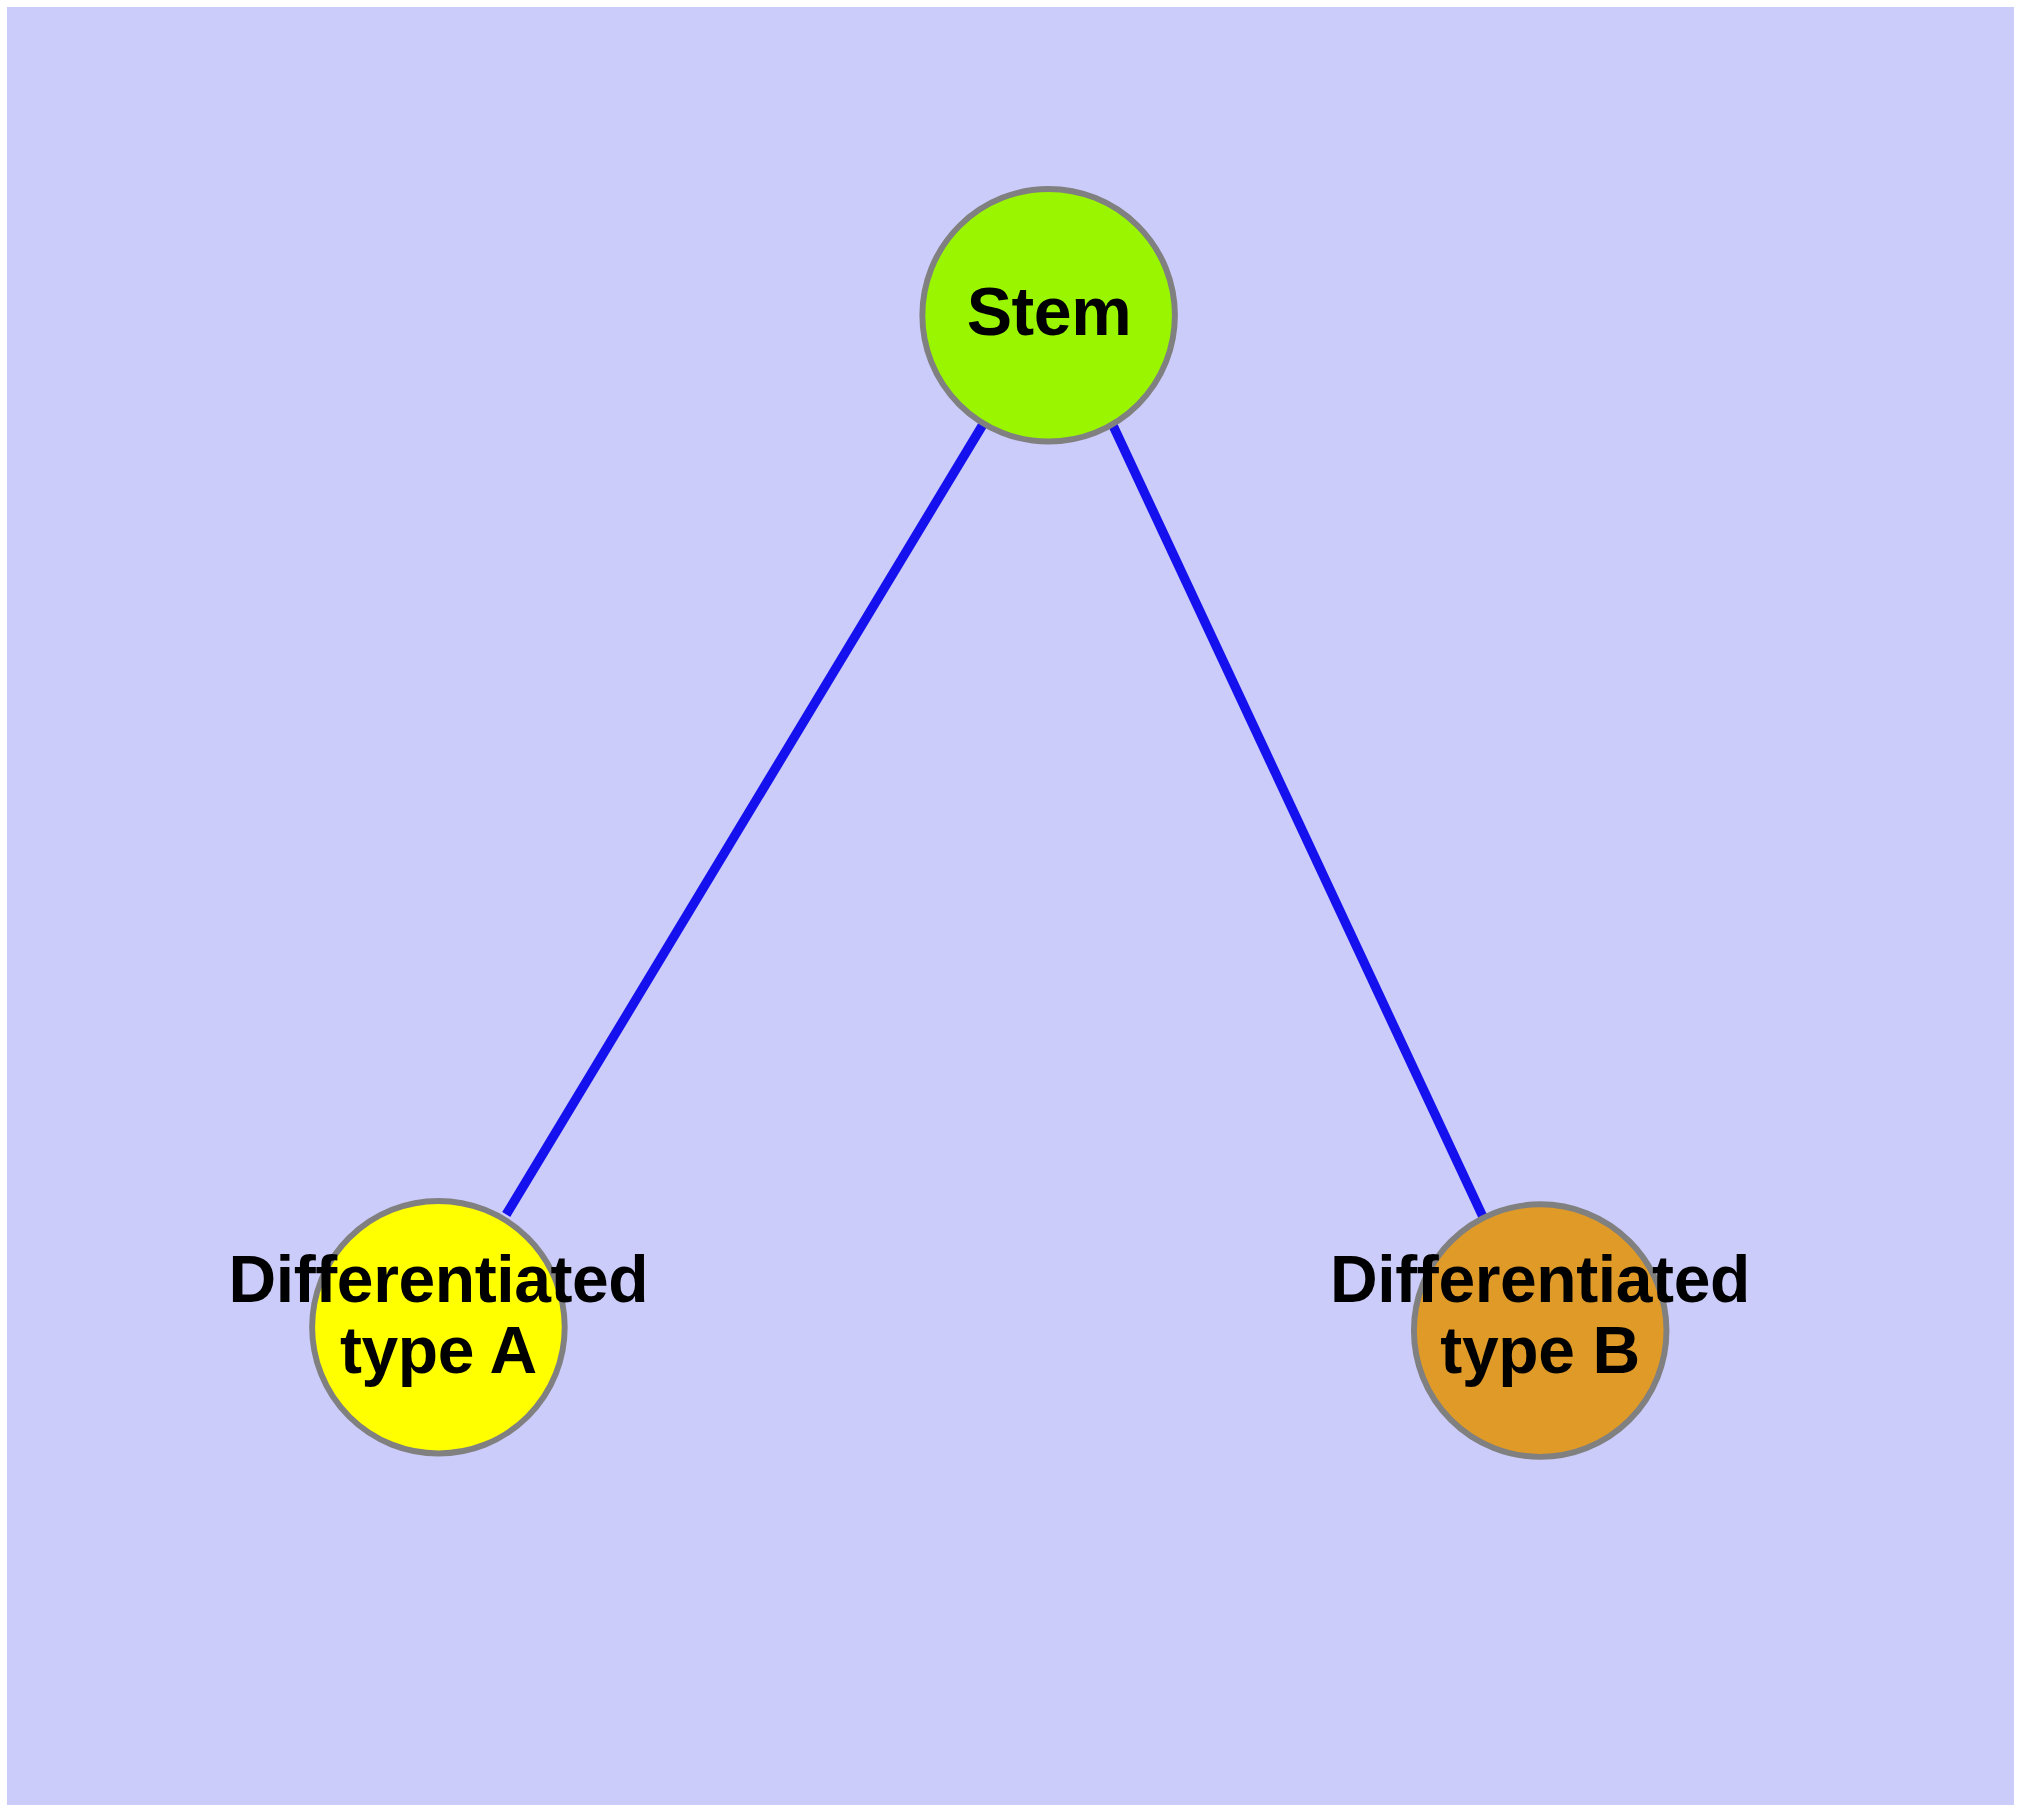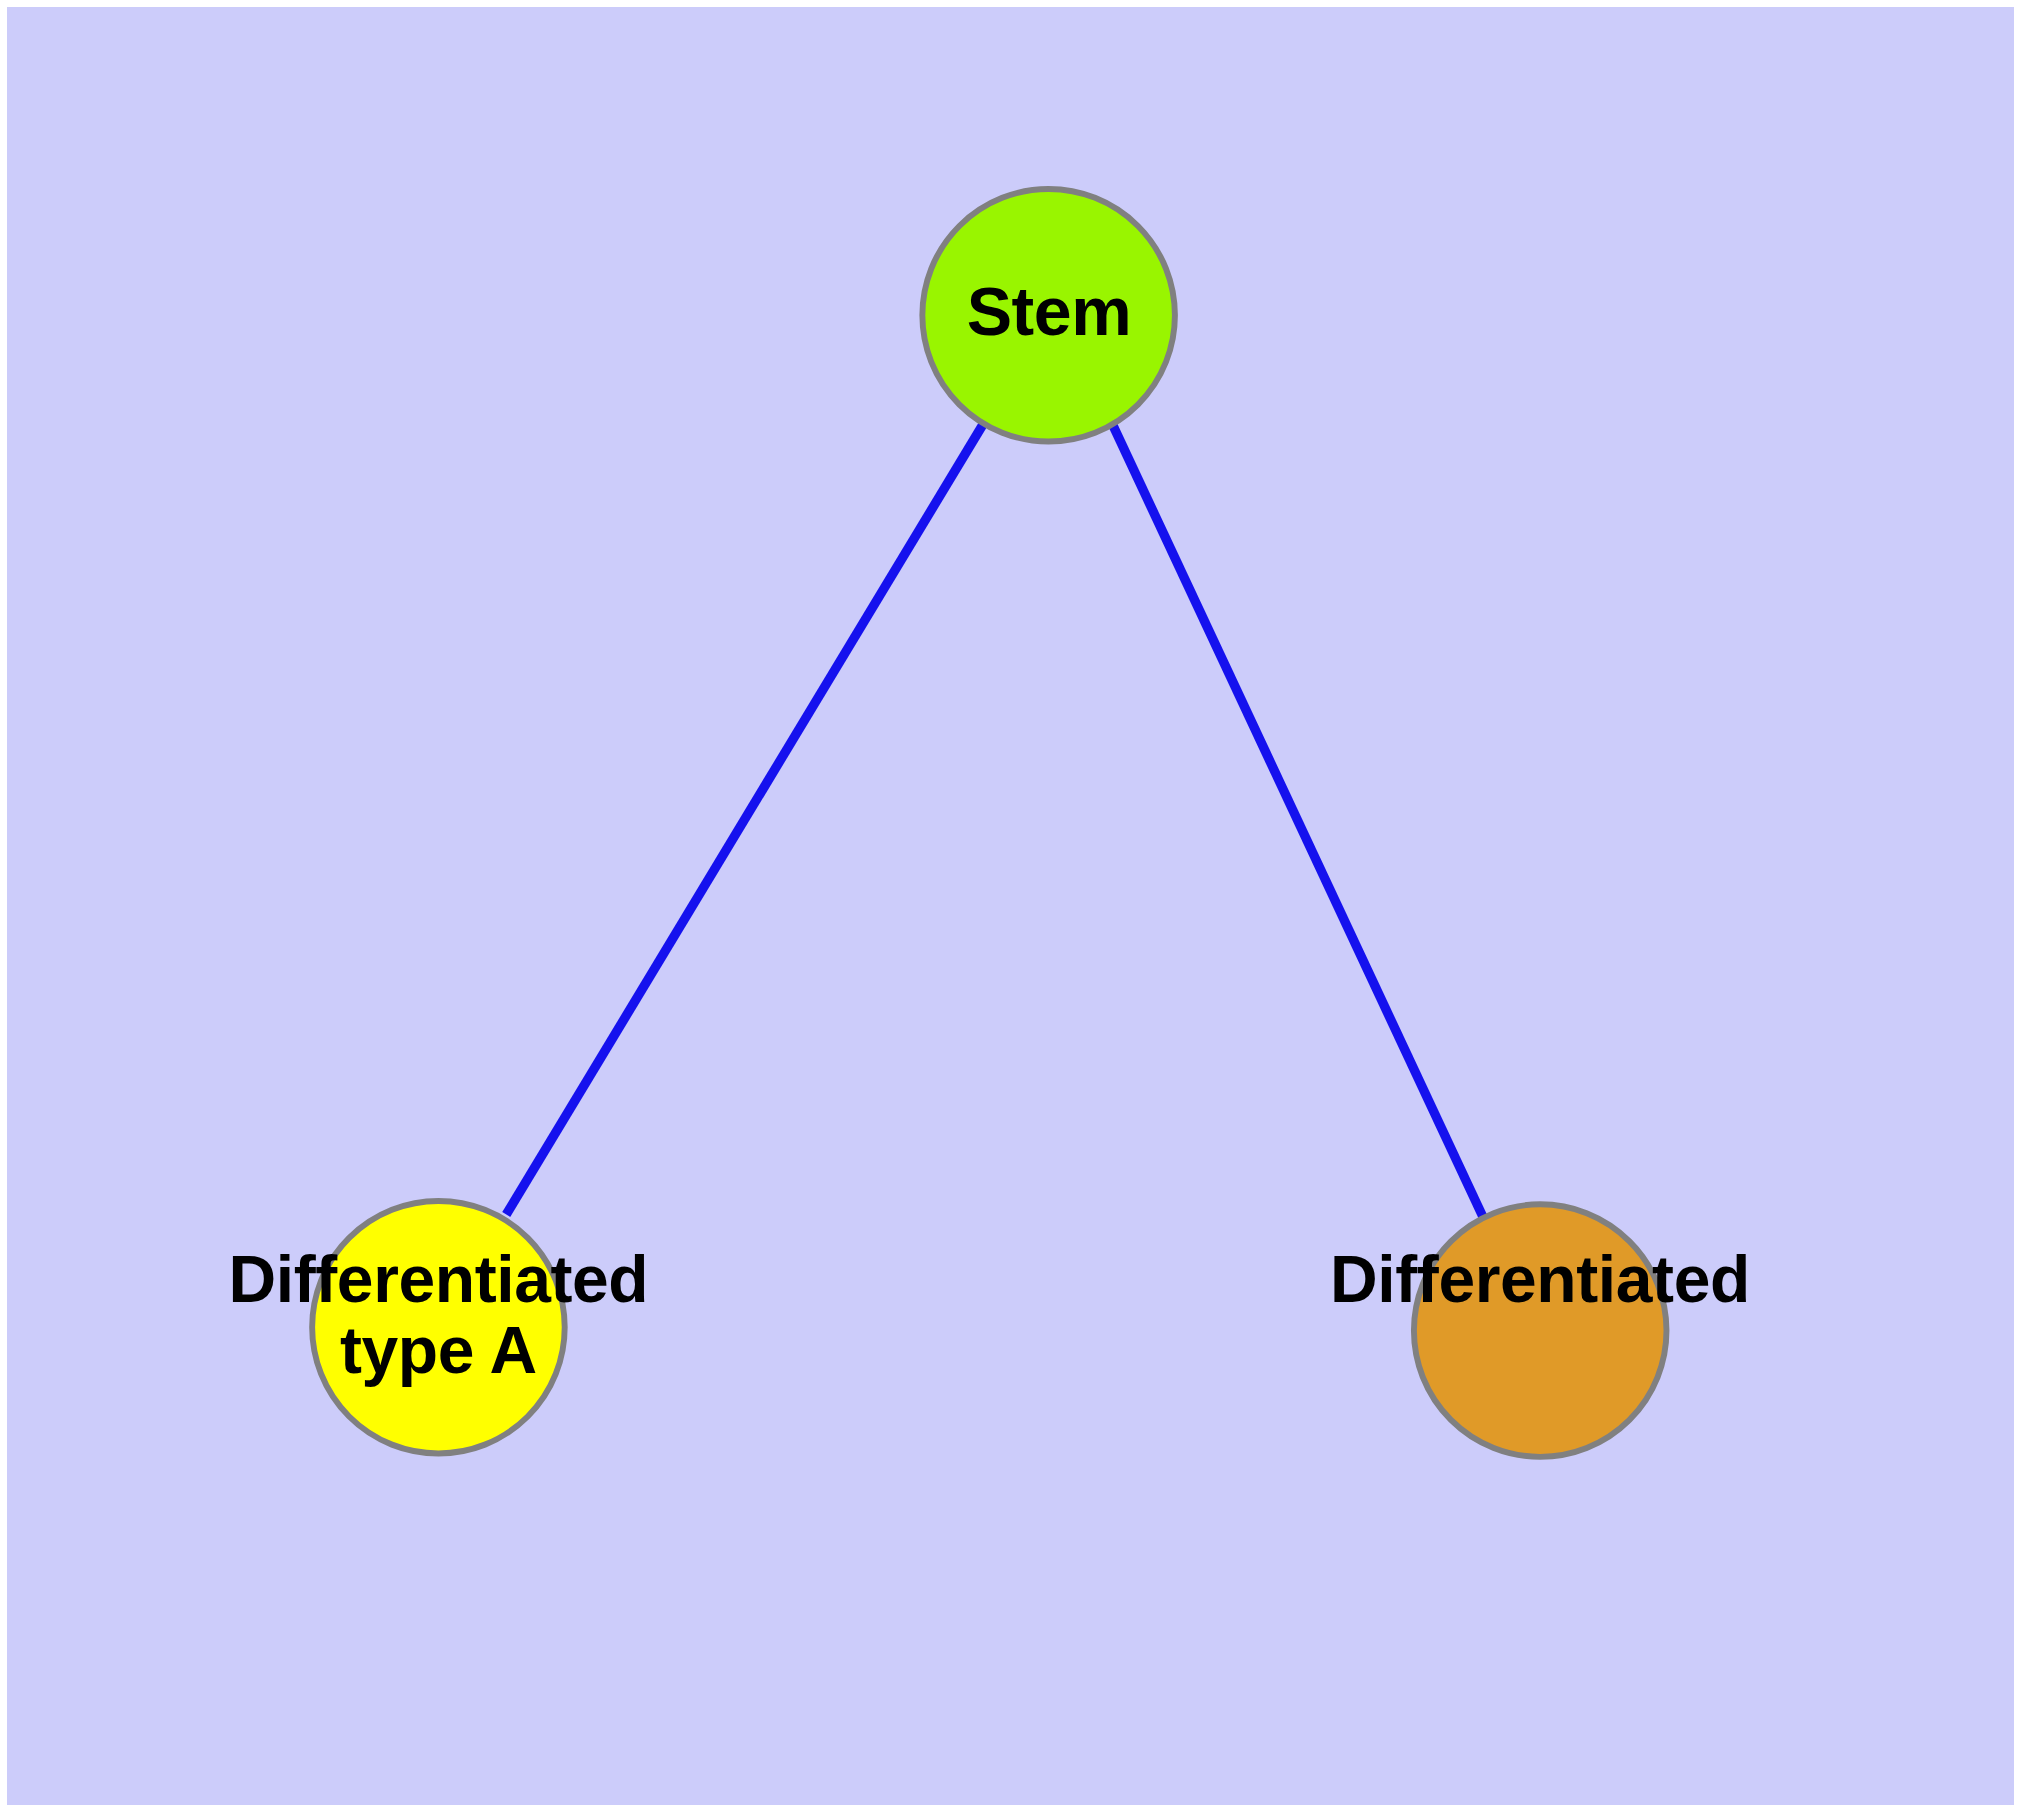--- a/index.html
+++ b/index.html
@@ -87,16 +87,16 @@
       <circle cx="1237" cy="372" r="149" fill="#99f500" stroke="#808080" stroke-width="7"></circle>
       <circle cx="517" cy="1566" r="149" fill="#ffff00" stroke="#808080" stroke-width="7"></circle>
       <circle cx="1817" cy="1570" r="149" fill="#e09a28" stroke="#808080" stroke-width="7"></circle>
     </g>
   </svg>
 
   <div class="node-label" id="label-stem">Stem</div>
 
   <div class="node-label" id="label-type-a"><span>Differentiated</span><br><span>type A</span></div>
 
-  <div class="node-label" id="label-type-b"><span>Differentiated</span><br></div>
+  <div class="node-label" id="label-type-b"><span>Differentiated</span><br><span>type B</span></div>
 
 </div>
 
 
 </body></html>

